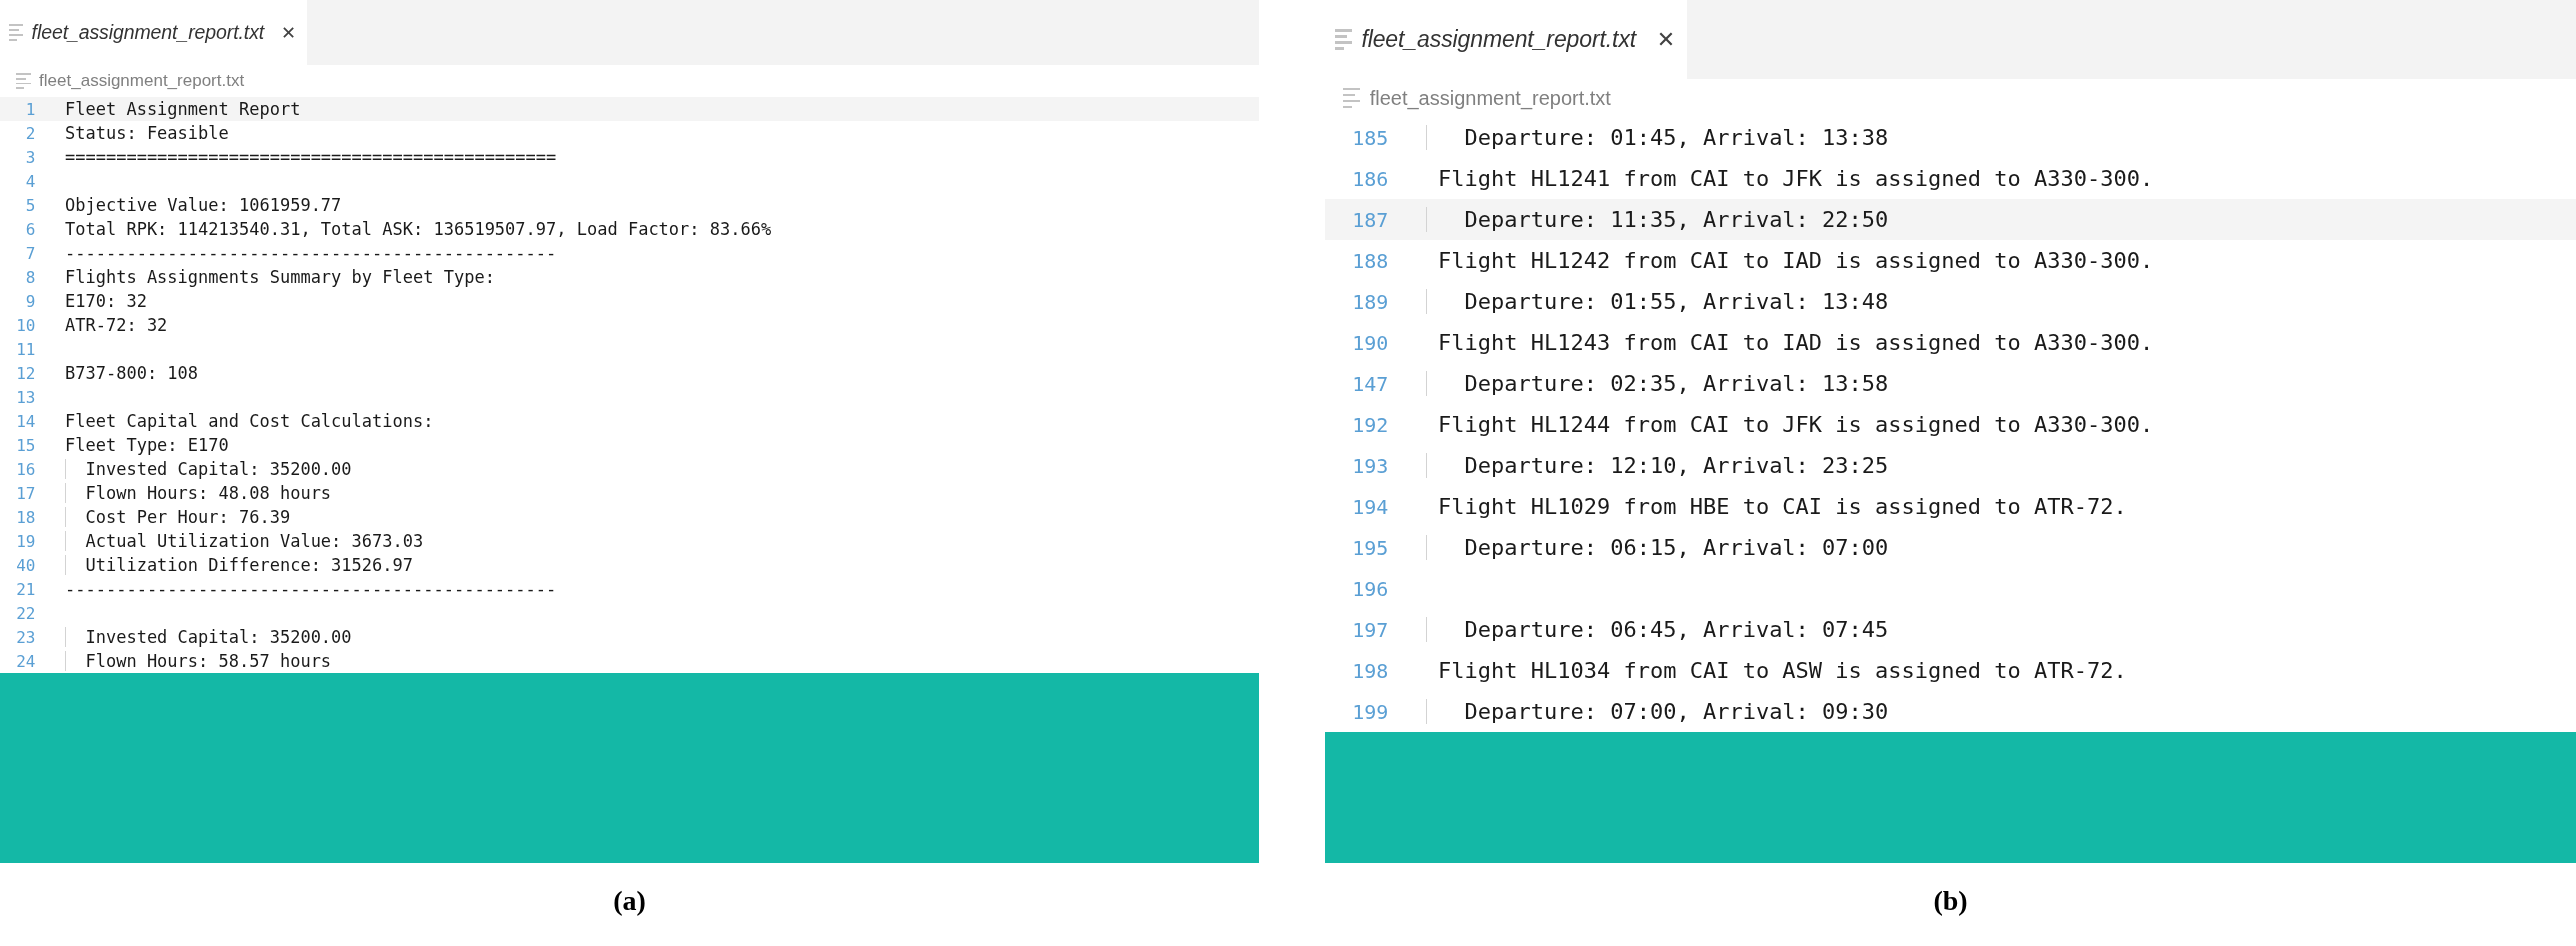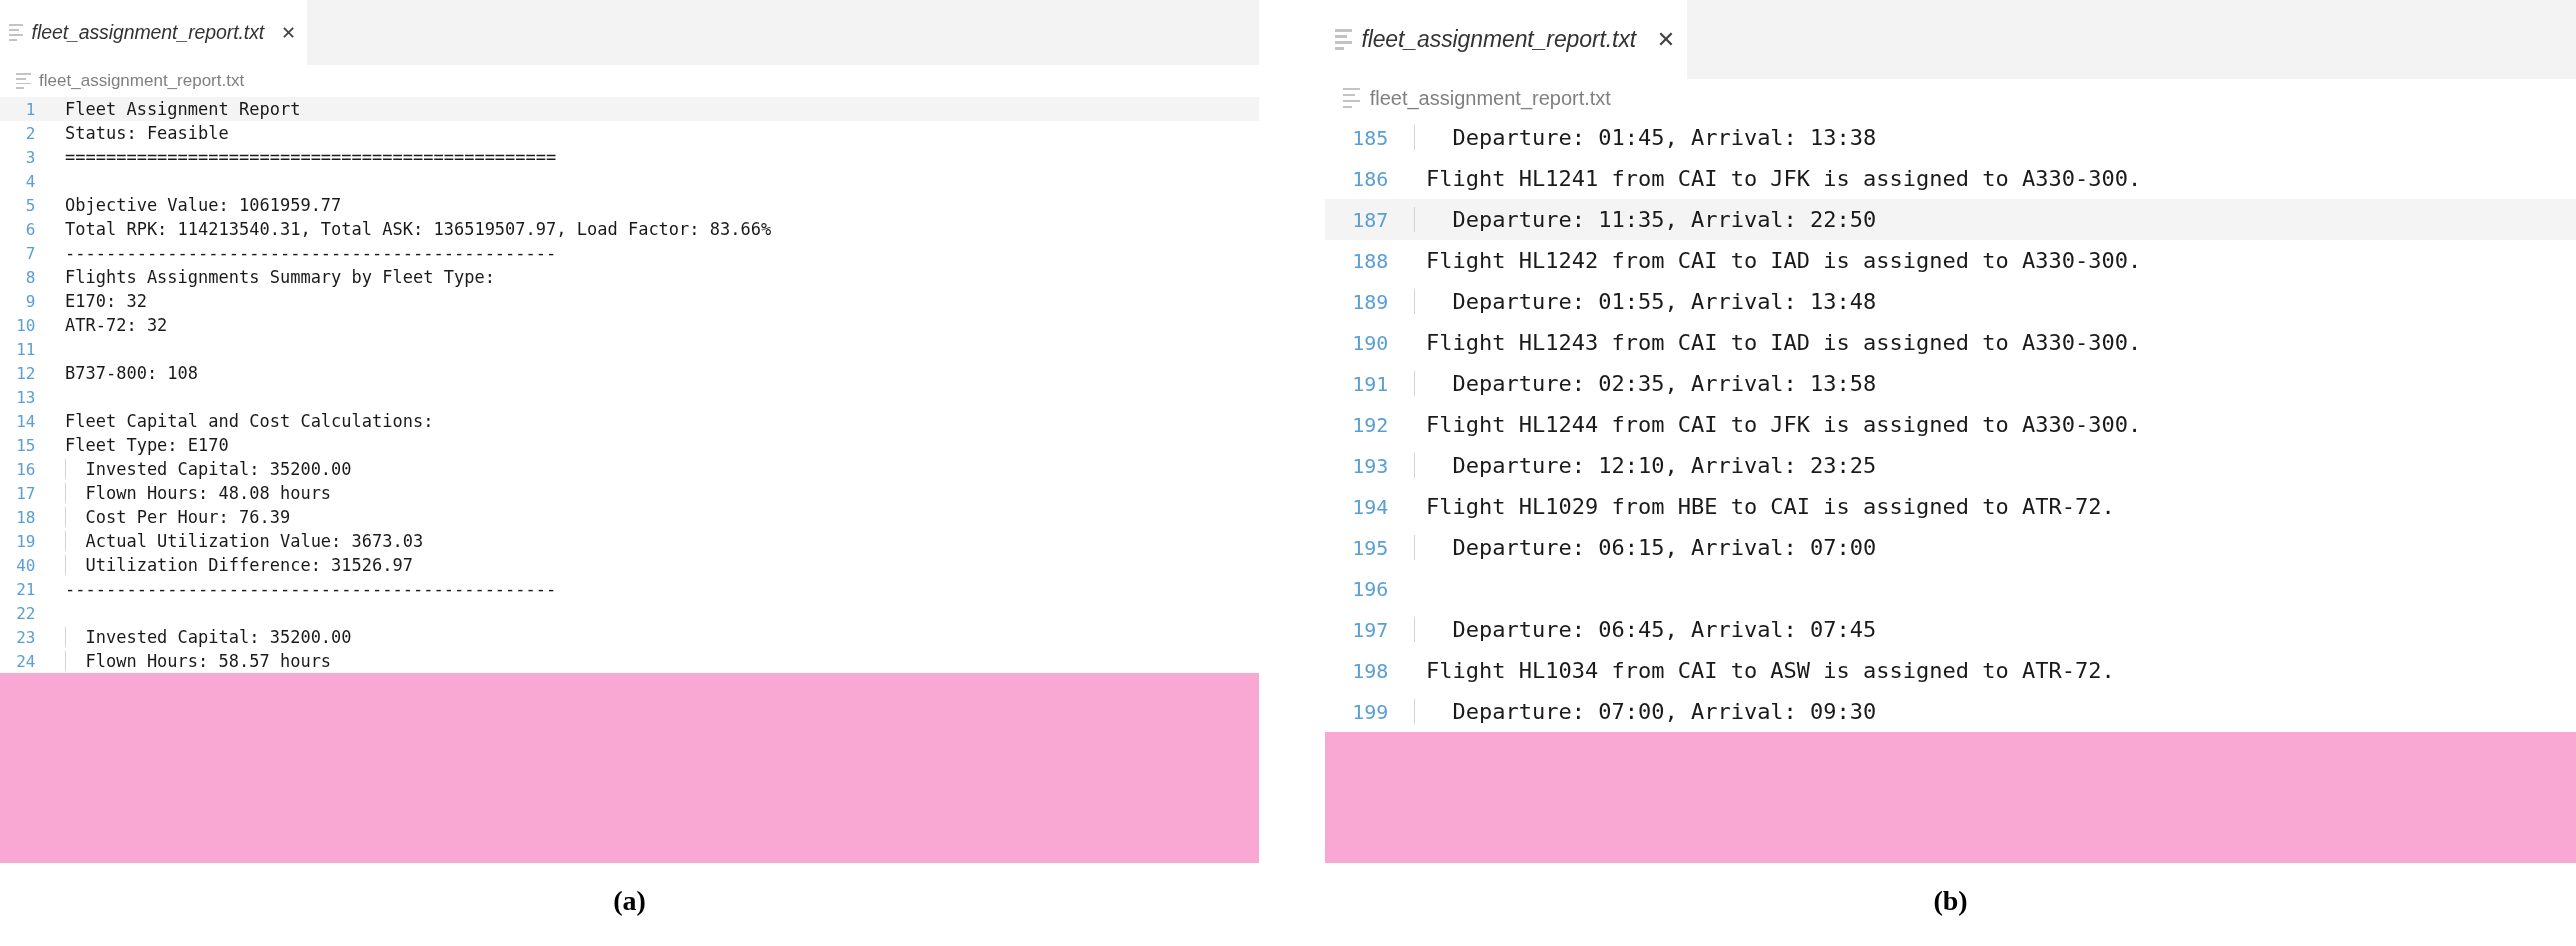--- a/index.html
+++ b/index.html
@@ -11,21 +11,21 @@
     width: 2576px;
     height: 947px;
     position: relative;
     font-family: "Liberation Sans", sans-serif;
     overflow: hidden;
   }
 
   
   .panel {
     position: absolute;
-    background: #f9a8d4;
+    background: #14b8a6;
   }
   #panel-a { left: 0px;    top: 0px; width: 1259px; height: 863px; }
   #panel-b { left: 1325px; top: 0px; width: 1251px; height: 863px; }
 
   
   .editor {
     position: relative;
     width: 100%;
     background: #ffffff;
   }
@@ -147,21 +147,21 @@
   #panel-b .tab { padding: 0 12px 0 9.7px; gap: 9.7px; }
   #panel-b .tab .tab-label { font-size: 23px; }
   #panel-b .tab .tab-close { font-size: 22px; margin-left: 11px; }
   #panel-b .file-icon { width: 17px; gap: 3.6px; }
   #panel-b .file-icon i:nth-child(1) { height: 2.4px; width: 17px; }
   #panel-b .file-icon i:nth-child(2) { height: 2.4px; width: 12px; }
   #panel-b .file-icon i:nth-child(3) { height: 2.4px; width: 17px; }
   #panel-b .file-icon i:nth-child(4) { height: 2.4px; width: 9px; }
   #panel-b .breadcrumb { height: 38px; padding-left: 18px; gap: 9.7px; }
   #panel-b .breadcrumb .crumb-label { font-size: 20px; }
-  #panel-b .code-row { height: 41px; }
+  #panel-b .code-row { height: 41px; gap: 12px; }
   #panel-b .lineno { width: 73px; padding-right: 9.7px; font-size: 20px; }
   #panel-b .codetext { font-size: 22px; margin-left: 16px; padding-left: 12px; }
 
   
   .caption {
     position: absolute;
     font-family: "Liberation Serif", serif;
     font-weight: bold;
     font-size: 28px;
     color: #000000;
@@ -347,21 +347,21 @@
         </div>
         <div class="code-row">
           <div class="lineno">189</div>
           <div class="codetext guide">  Departure: 01:55, Arrival: 13:48</div>
         </div>
         <div class="code-row">
           <div class="lineno">190</div>
           <div class="codetext">Flight HL1243 from CAI to IAD is assigned to A330-300.</div>
         </div>
         <div class="code-row">
-          <div class="lineno">191</div>
+          <div class="lineno">147</div>
           <div class="codetext guide">  Departure: 02:35, Arrival: 13:58</div>
         </div>
         <div class="code-row">
           <div class="lineno">192</div>
           <div class="codetext">Flight HL1244 from CAI to JFK is assigned to A330-300.</div>
         </div>
         <div class="code-row">
           <div class="lineno">193</div>
           <div class="codetext guide">  Departure: 12:10, Arrival: 23:25</div>
         </div>

